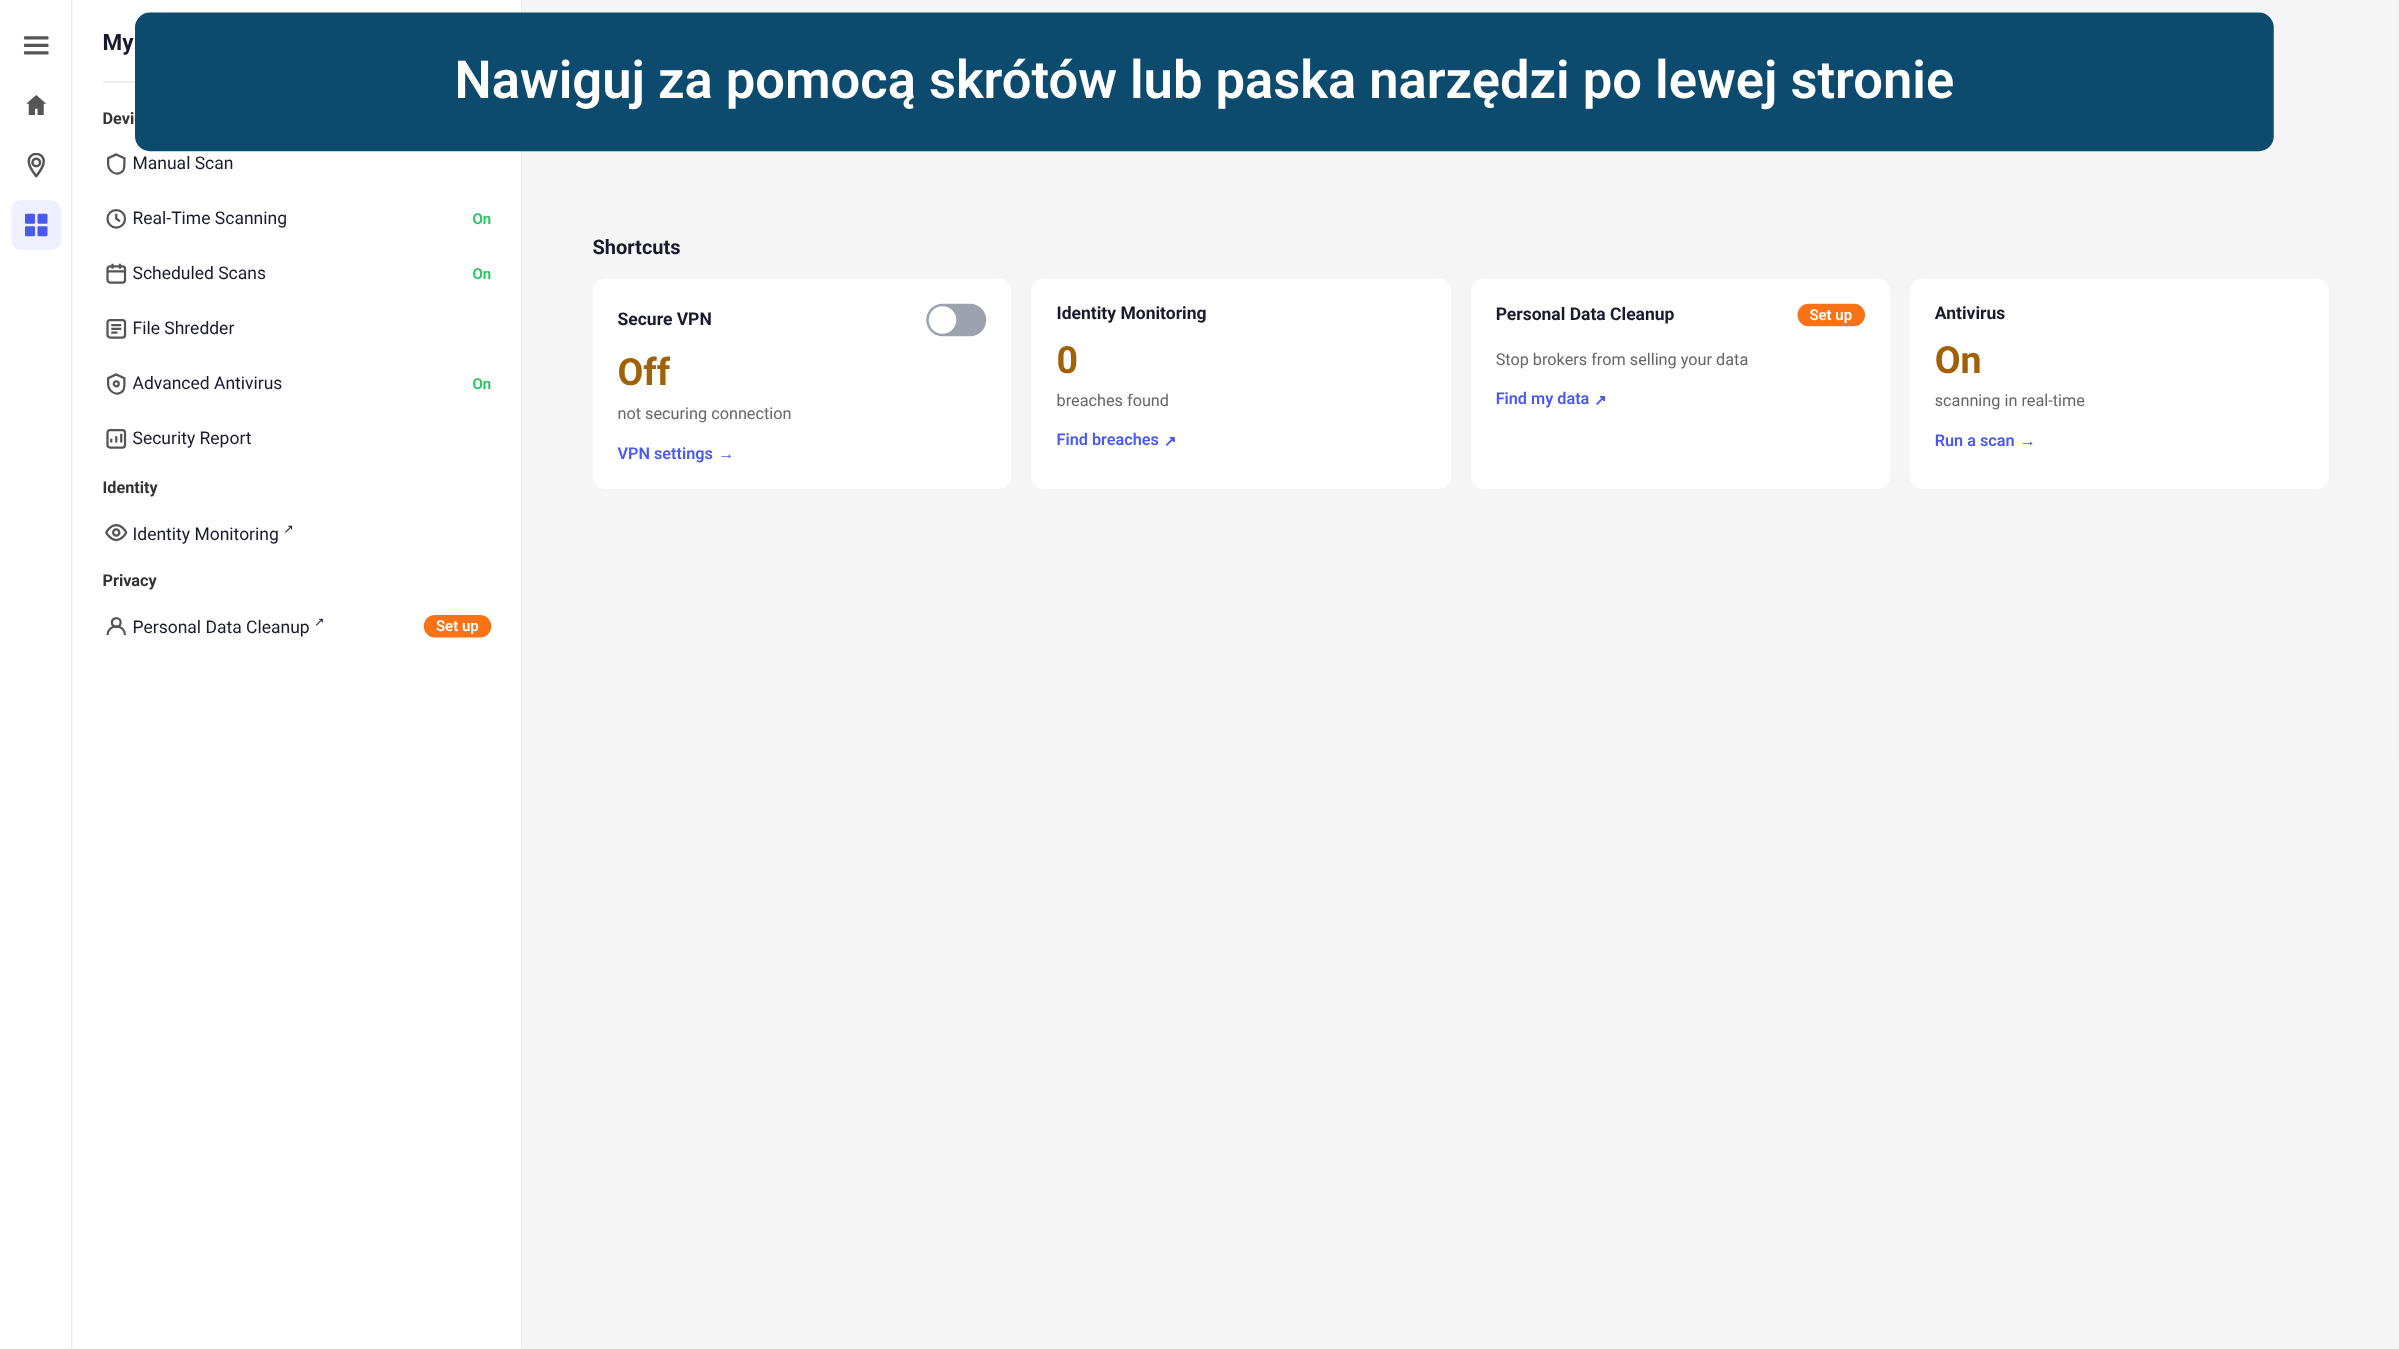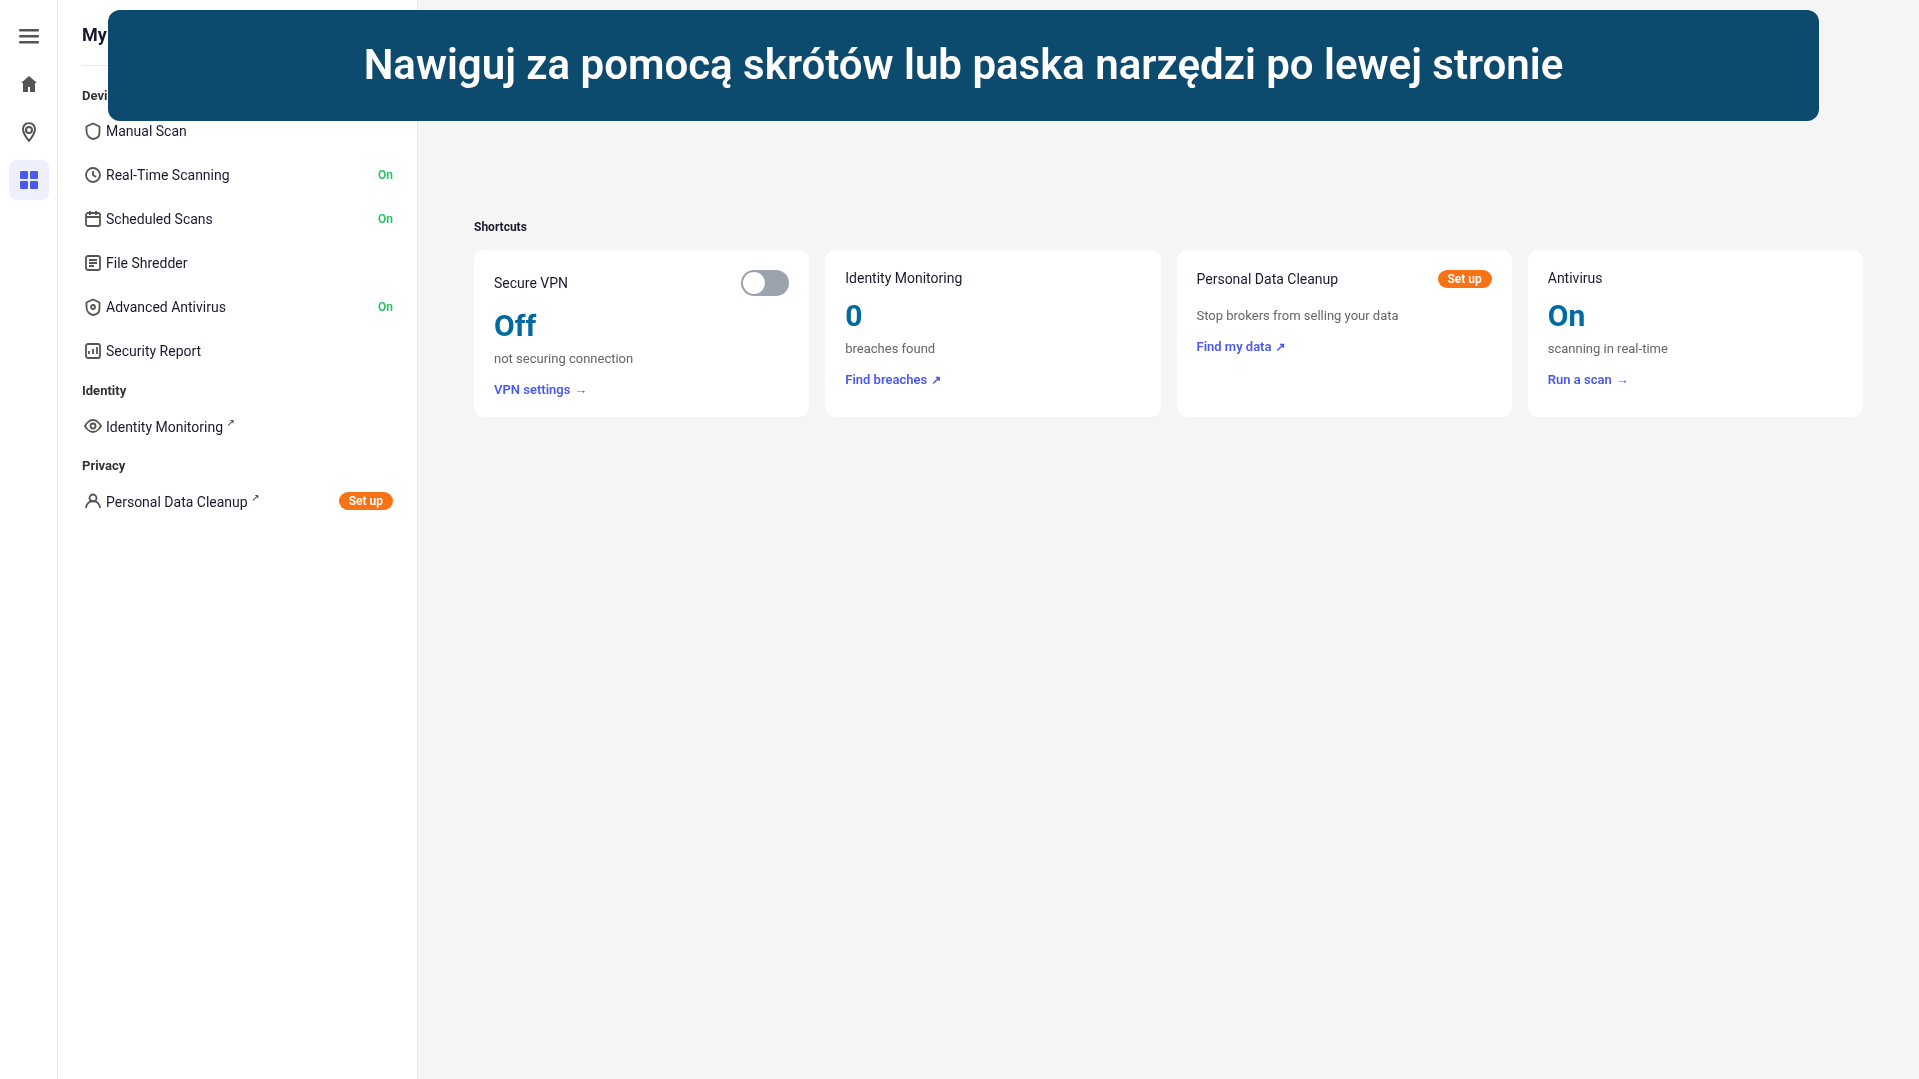--- a/index.html
+++ b/index.html
@@ -134,25 +134,24 @@
     }
 
     
     .shortcuts-container {
       background: #f5f5f5;
       border-radius: 12px;
       padding: 24px;
       margin-top: 140px;
     }
     .shortcuts-title {
-      font-size: 12px;
+      font-size: 16px;
       font-weight: 700;
       color: #1a1a2e;
       margin-bottom: 16px;
-      margin-top: 32px;
     }
     .shortcuts-grid {
       display: grid;
       grid-template-columns: repeat(4, 1fr);
       gap: 16px;
     }
     .shortcut-card {
       background: #ffffff;
       border-radius: 10px;
       padding: 20px;
@@ -161,35 +160,35 @@
       gap: 8px;
     }
     .shortcut-card-header {
       display: flex;
       align-items: center;
       justify-content: space-between;
       margin-bottom: 4px;
     }
     .shortcut-card-title {
       font-size: 14px;
-      font-weight: 400;
+      font-weight: 700;
       color: #1a1a2e;
     }
     .shortcut-setup-badge {
       background: #f97316;
       color: #fff;
       padding: 2px 10px;
       border-radius: 12px;
       font-size: 12px;
       font-weight: 600;
     }
     .shortcut-value {
       font-size: 30px;
       font-weight: 700;
-      color: #0369a1;
+      color: #a16207;
     }
     .shortcut-desc {
       font-size: 13px;
       color: #666;
     }
     .shortcut-link {
       font-size: 13px;
       color: #4a5aef;
       font-weight: 600;
       cursor: pointer;

